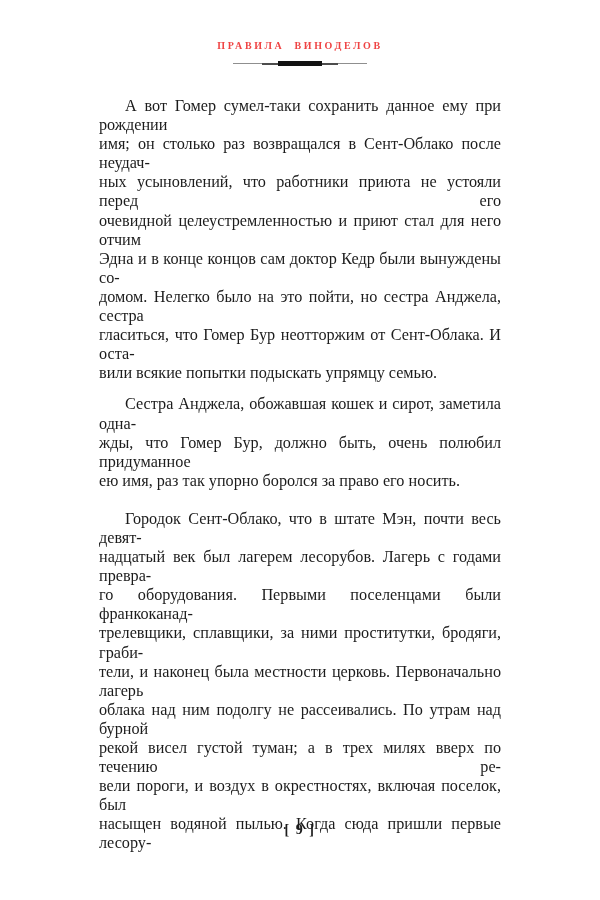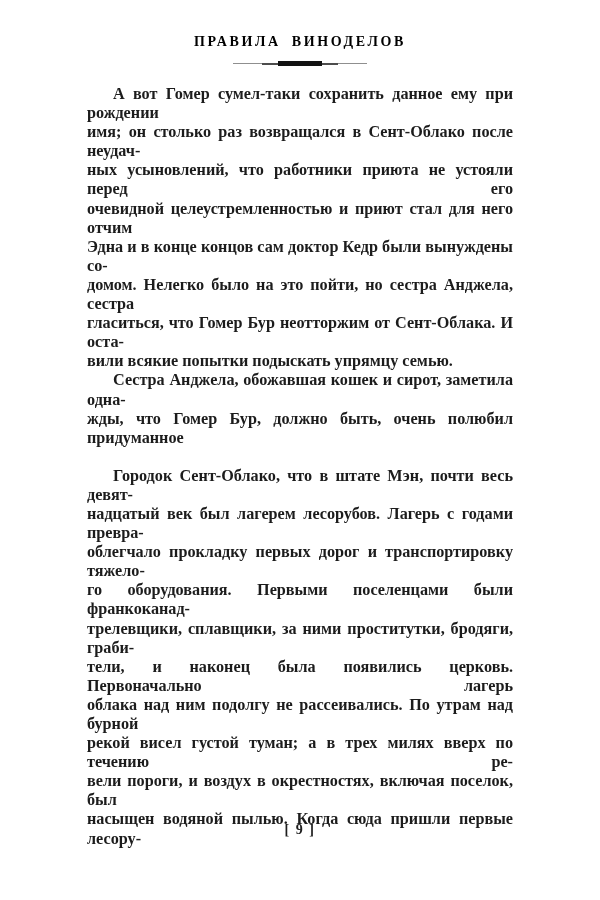--- a/index.html
+++ b/index.html
@@ -11,29 +11,29 @@
     position: relative;
     width: 600px;
     height: 900px;
     background: #ffffff;
     font-family: "Liberation Serif", serif;
     color: #1c1c1c;
     overflow: hidden;
   }
   .running-title {
     position: absolute;
-    top: 34px;
+    top: 40px;
     left: 0;
     width: 100%;
     text-align: center;
-    font-size: 14px;
+    font-size: 10px;
     font-weight: 700;
     letter-spacing: 2.6px;
     word-spacing: 5px;
-    color: #000000;
+    color: #ef4444;
   }
   .divider {
     position: absolute;
     top: 61px;
     left: 50%;
     margin-left: -67px;
     width: 134px;
     height: 6px;
   }
   .d-line {
@@ -63,21 +63,21 @@
     background: #121212;
   }
   .text-body {
     position: absolute;
     top: 85px;
     left: 87px;
     width: 426px;
     font-size: 16.2px;
     line-height: 19.1px;
   }
-  .paragraph { margin: 0; font-weight: bold; }
+  .paragraph { margin: 12px; }
   .paragraph.section-break { margin-top: 19px; }
   .line {
     text-align: justify;
     text-align-last: justify;
   }
   .line.last {
     text-align: center;
     text-align-last: left;
   }
   .line.indent { text-indent: 26px; }
@@ -114,28 +114,28 @@
         <div class="line">ных усыновлений, что работники приюта не устояли перед его</div>
         <div class="line">очевидной целеустремленностью и приют стал для него отчим</div>
         <div class="line">Эдна и в конце концов сам доктор Кедр были вынуждены со-</div>
         <div class="line">домом. Нелегко было на это пойти, но сестра Анджела, сестра</div>
         <div class="line">гласиться, что Гомер Бур неотторжим от Сент-Облака. И оста-</div>
         <div class="line last">вили всякие попытки подыскать упрямцу семью.</div>
       </div>
       <div class="paragraph">
         <div class="line indent">Сестра Анджела, обожавшая кошек и сирот, заметила одна-</div>
         <div class="line">жды, что Гомер Бур, должно быть, очень полюбил придуманное</div>
+        <div class="line last">ею имя, раз так упорно боролся за право его носить.</div>
       </div>
       <div class="paragraph section-break">
         <div class="line indent">Городок Сент-Облако, что в штате Мэн, почти весь девят-</div>
         <div class="line">надцатый век был лагерем лесорубов. Лагерь с годами превра-</div>
-        <div class="line">облегчало прокладку первых дорог и транспортировку тяжело-</div>
         <div class="line">го оборудования. Первыми поселенцами были франкоканад-</div>
         <div class="line">трелевщики, сплавщики, за ними проститутки, бродяги, граби-</div>
-        <div class="line">тели, и наконец была появились церковь. Первоначально лагерь</div>
+        <div class="line">тели, и наконец была местности церковь. Первоначально лагерь</div>
         <div class="line">облака над ним подолгу не рассеивались. По утрам над бурной</div>
         <div class="line">рекой висел густой туман; а в трех милях вверх по течению ре-</div>
         <div class="line">вели пороги, и воздух в окрестностях, включая поселок, был</div>
         <div class="line">насыщен водяной пылью. Когда сюда пришли первые лесору-</div>
       </div>
     </div>
 
   <div class="page-number">[ 9 ]</div>
 
 </div>

